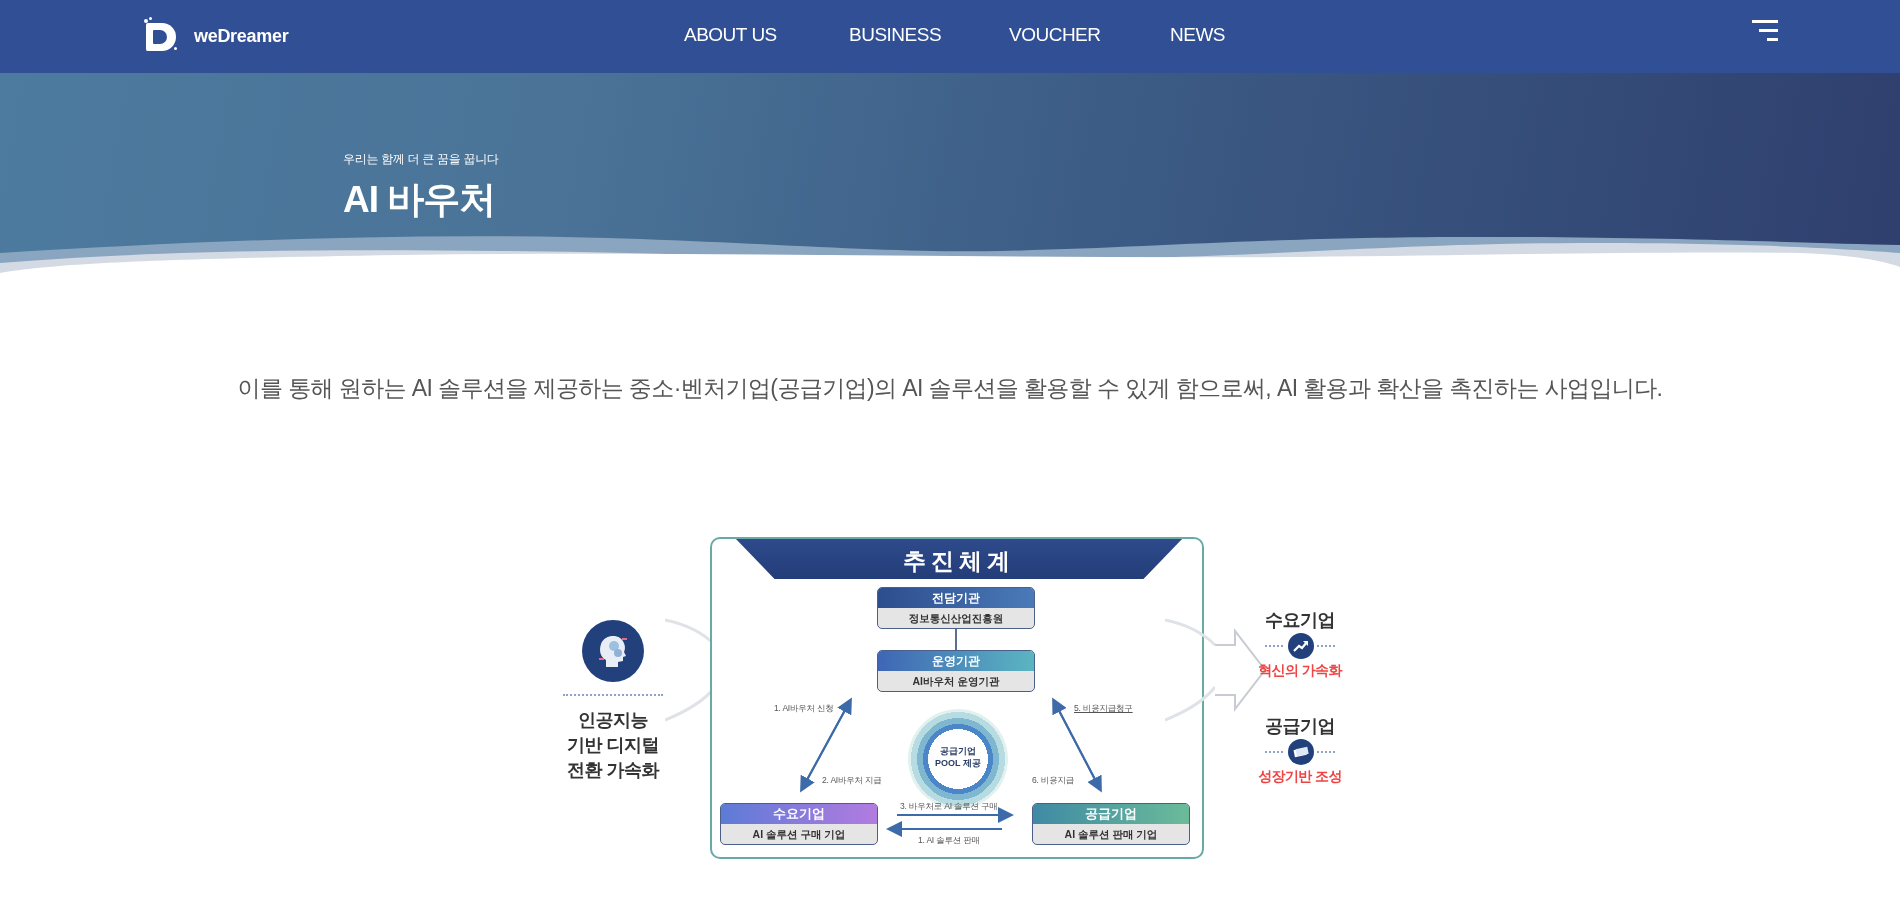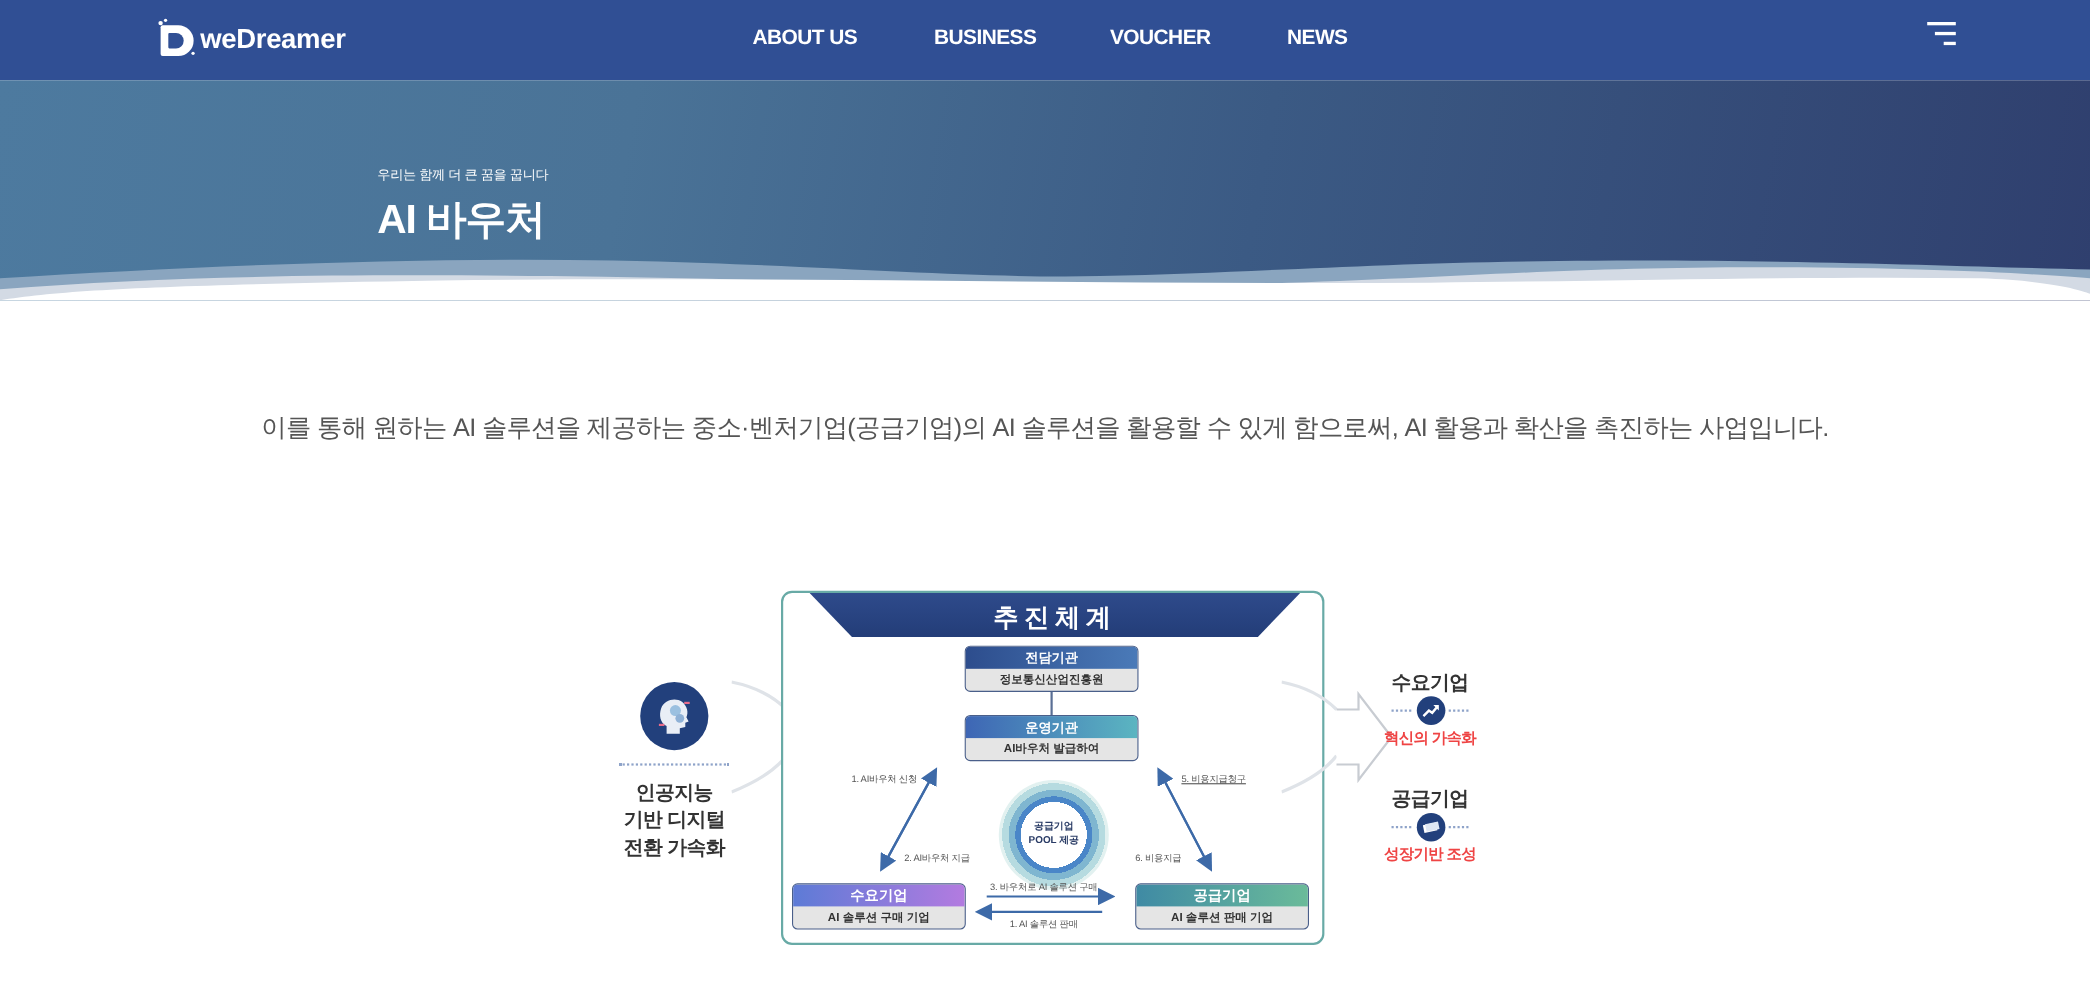--- a/index.html
+++ b/index.html
@@ -19,26 +19,26 @@
     }
     .logo-mark .d-hole {
       position: absolute; left: 9px; top: 11px; width: 14px; height: 14px;
       background: #304f94; border-radius: 1px 7px 7px 1px;
     }
     .logo-mark .dot1, .logo-mark .dot2, .logo-mark .dot3 { position: absolute; background: #ffffff; border-radius: 50%; }
     .logo-mark .dot1 { left: 0; top: 0; width: 4px; height: 4px; }
     .logo-mark .dot2 { left: 5px; top: -2px; width: 3px; height: 3px; }
     .logo-mark .dot3 { left: 30px; top: 28px; width: 3px; height: 3px; }
     .logo-text {
-      margin-left: 4px; color: #ffffff; font-weight: bold; font-size: 25px; letter-spacing: -0.3px;
+      margin-left: 16px; color: #ffffff; font-weight: bold; font-size: 18px; letter-spacing: -0.3px;
     }
 
     .nav { position: absolute; top: 24px; left: 0; width: 1900px; height: 26px; }
     .nav-item {
-      position: absolute; color: #ffffff; font-weight: bold; font-size: 19px; letter-spacing: -0.5px;
+      position: absolute; color: #ffffff; font-weight: normal; font-size: 19px; letter-spacing: -0.5px;
       cursor: pointer; white-space: nowrap;
     }
     .menu-btn { position: absolute; left: 1752px; top: 18px; width: 30px; height: 28px; cursor: pointer; }
     .menu-btn span { position: absolute; height: 2.5px; background: #ffffff; right: 4px; }
     .menu-btn .l1 { top: 2px; width: 26px; }
     .menu-btn .l2 { top: 11px; width: 19px; }
     .menu-btn .l3 { top: 20px; width: 11px; }
 
     
     .banner {
@@ -198,21 +198,21 @@
     <div class="panel-head"></div>
     <div class="panel-title">추진체계</div>
 
     <div class="org-box b-dedicated">
       <div class="top">전담기관</div>
       <div class="bot">정보통신산업진흥원</div>
     </div>
     <div class="connector"></div>
     <div class="org-box b-operating">
       <div class="top">운영기관</div>
-      <div class="bot">AI바우처 발급하여</div>
+      <div class="bot">AI바우처 운영기관</div>
     </div>
 
     <div class="pool">
       <div class="pool-text">
         <div>공급기업</div>
         <div>POOL 제공</div>
       </div>
     </div>
 
     <svg style="position:absolute; left:0; top:0;" width="494" height="322" viewBox="0 0 494 322">

